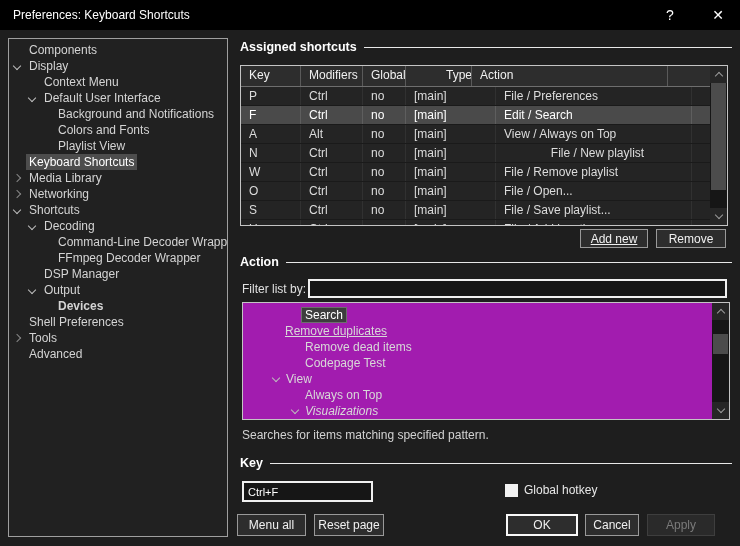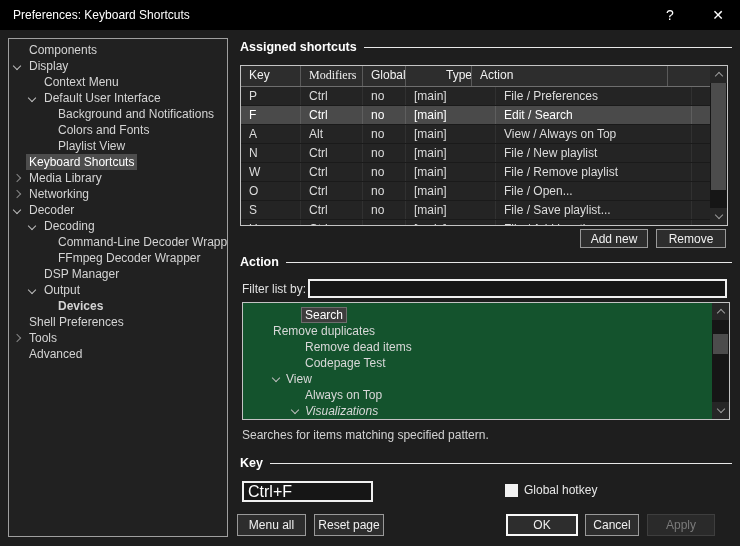--- a/index.html
+++ b/index.html
@@ -42,29 +42,29 @@
   .vs-btn .chev{position:static;border-color:#9a9a9a;}
   .upc{transform:rotate(-135deg);margin-top:3px;}
   .downc{transform:rotate(45deg);margin-bottom:3px;}
   .vs-thumb{position:absolute;left:1px;width:15px;background:#4c4c4c;}
   .table .vs-thumb{top:17px;height:107px;}
   .actionlist .vs-thumb{top:31px;height:20px;}
   
   .btn{position:absolute;background:#2d2d2d;border:1px solid #999;color:#f0f0f0;
        font-family:"Liberation Sans",sans-serif;font-size:12px;display:flex;align-items:center;justify-content:center;
        padding:0;box-sizing:border-box;cursor:default;}
-  .addnew{left:580px;top:229px;width:68px;height:19px;}
+  .addnew{left:580px;top:229px;width:68px;height:19px;text-decoration:underline;}
   .removebtn{left:656px;top:229px;width:70px;height:19px;}
   
   .filter-label{position:absolute;left:242px;top:281px;line-height:16px;color:#e0e0e0;}
   .textbox{position:absolute;background:#161616;border:2px solid #f0f0f0;color:#fff;box-sizing:border-box;
-           font-family:"Liberation Sans",sans-serif;font-size:16px;padding:0 4px;}
+           font-family:"Liberation Sans",sans-serif;font-size:11px;padding:0 4px;}
   .filter-input{left:308px;top:279px;width:419px;height:19px;}
   .actionlist{position:absolute;left:242px;top:302px;width:488px;height:118px;border:1px solid #c4c4c4;
-              background:#14532d;box-sizing:border-box;padding-top:4px;overflow:hidden;}
+              background:#a21caf;box-sizing:border-box;padding-top:4px;overflow:hidden;}
   .arow{position:relative;height:16px;line-height:16px;white-space:nowrap;}
   .alabel{display:inline-block;color:#d8d8d8;}
   .alabel.sel{background:#3d3d3d;border:1px solid #6e6e6e;color:#fff;padding:0 3px;line-height:14px;vertical-align:top;margin-top:0;}
   .caption{position:absolute;left:242px;top:428px;color:#d2d2d2;}
   
   .key-input{left:242px;top:481px;width:131px;height:21px;}
   .checkbox{position:absolute;left:505px;top:484px;width:13px;height:13px;background:#f2f2f2;}
   .cb-label{position:absolute;left:524px;top:483px;line-height:15px;color:#e8e8e8;}
   
   .f-btn{top:514px;height:22px;}
@@ -94,41 +94,41 @@
       <div class="srow"><span class="slabel" style="margin-left: 20px;">Components</span></div>
       <div class="srow"><span class="chev down" style="left: 5px;"></span><span class="slabel" style="margin-left: 20px;">Display</span></div>
       <div class="srow"><span class="slabel" style="margin-left: 35px;">Context Menu</span></div>
       <div class="srow"><span class="chev down" style="left: 20px;"></span><span class="slabel" style="margin-left: 35px;">Default User Interface</span></div>
       <div class="srow"><span class="slabel" style="margin-left: 49px;">Background and Notifications</span></div>
       <div class="srow"><span class="slabel" style="margin-left: 49px;">Colors and Fonts</span></div>
       <div class="srow"><span class="slabel" style="margin-left: 49px;">Playlist View</span></div>
       <div class="srow"><span class="slabel sel" style="margin-left: 17px;">Keyboard Shortcuts</span></div>
       <div class="srow"><span class="chev right" style="left: 5px;"></span><span class="slabel" style="margin-left: 20px;">Media Library</span></div>
       <div class="srow"><span class="chev right" style="left: 5px;"></span><span class="slabel" style="margin-left: 20px;">Networking</span></div>
-      <div class="srow"><span class="chev down" style="left: 5px;"></span><span class="slabel" style="margin-left: 20px;">Decoder</span></div>
+      <div class="srow"><span class="chev down" style="left: 5px;"></span><span class="slabel" style="margin-left: 20px;">Shortcuts</span></div>
       <div class="srow"><span class="chev down" style="left: 20px;"></span><span class="slabel" style="margin-left: 35px;">Decoding</span></div>
       <div class="srow"><span class="slabel" style="margin-left: 49px;">Command-Line Decoder Wrapper</span></div>
       <div class="srow"><span class="slabel" style="margin-left: 49px;">FFmpeg Decoder Wrapper</span></div>
       <div class="srow"><span class="slabel" style="margin-left: 35px;">DSP Manager</span></div>
       <div class="srow"><span class="chev down" style="left: 20px;"></span><span class="slabel" style="margin-left: 35px;">Output</span></div>
       <div class="srow"><span class="slabel" style="margin-left: 49px; font-weight: bold;">Devices</span></div>
       <div class="srow"><span class="slabel" style="margin-left: 20px;">Shell Preferences</span></div>
       <div class="srow"><span class="chev right" style="left: 5px;"></span><span class="slabel" style="margin-left: 20px;">Tools</span></div>
       <div class="srow"><span class="slabel" style="margin-left: 20px;">Advanced</span></div>
     </div>
 
   <div class="group g1">
     <span class="gtitle">Assigned shortcuts</span>
     <div class="gline"></div>
   </div>
 
   <div class="table">
     <div class="thead" id="thead">
         <div class="hcell" style="width: 60px;">Key</div>
-        <div class="hcell" style="width: 62px; font-family: Liberation Serif, serif;">Modifiers</div>
+        <div class="hcell" style="width: 62px;">Modifiers</div>
         <div class="hcell" style="width: 43px;">Global</div>
         <div class="hcell" style="width: 66px; padding-left: 40px;">Type</div>
         <div class="hcell" style="width: 196px;">Action</div>
       </div>
     <div class="tbody" id="tbody">
         <div class="trow">
           <div class="tcell" style="width: 60px;">P</div>
           <div class="tcell" style="width: 62px;">Ctrl</div>
           <div class="tcell" style="width: 43px;">no</div>
           <div class="tcell" style="width: 90px;">[main]</div>
@@ -146,21 +146,21 @@
           <div class="tcell" style="width: 62px;">Alt</div>
           <div class="tcell" style="width: 43px;">no</div>
           <div class="tcell" style="width: 90px;">[main]</div>
           <div class="tcell" style="width: 196px;">View / Always on Top</div>
         </div>
         <div class="trow">
           <div class="tcell" style="width: 60px;">N</div>
           <div class="tcell" style="width: 62px;">Ctrl</div>
           <div class="tcell" style="width: 43px;">no</div>
           <div class="tcell" style="width: 90px;">[main]</div>
-          <div class="tcell" style="width: 196px;">File / New playlist</div>
+          <div class="tcell" style="width: 196px; text-align: center;">File / New playlist</div>
         </div>
         <div class="trow">
           <div class="tcell" style="width: 60px;">W</div>
           <div class="tcell" style="width: 62px;">Ctrl</div>
           <div class="tcell" style="width: 43px;">no</div>
           <div class="tcell" style="width: 90px;">[main]</div>
           <div class="tcell" style="width: 196px;">File / Remove playlist</div>
         </div>
         <div class="trow">
           <div class="tcell" style="width: 60px;">O</div>
@@ -202,21 +202,21 @@
     <span class="gtitle">Action</span>
     <div class="gline"></div>
   </div>
 
   <label class="filter-label">Filter list by:</label>
   <input class="textbox filter-input" value="" style="">
 
   <div class="actionlist">
     <div id="actiontree">
         <div class="arow"><span class="alabel sel" style="margin-left: 58px;">Search</span></div>
-        <div class="arow"><span class="alabel" style="margin-left: 30px;">Remove duplicates</span></div>
+        <div class="arow"><span class="alabel" style="margin-left: 42px; text-decoration: underline;">Remove duplicates</span></div>
         <div class="arow"><span class="alabel" style="margin-left: 62px;">Remove dead items</span></div>
         <div class="arow"><span class="alabel" style="margin-left: 62px;">Codepage Test</span></div>
         <div class="arow"><span class="chev down" style="left: 30px; top: 4px;"></span><span class="alabel" style="margin-left: 43px;">View</span></div>
         <div class="arow"><span class="alabel" style="margin-left: 62px;">Always on Top</span></div>
         <div class="arow"><span class="chev down" style="left: 49px; top: 4px;"></span><span class="alabel" style="margin-left: 62px; font-style: italic;">Visualizations</span></div>
       </div>
     <div class="vscroll">
       <div class="vs-btn up">
           <span class="chev upc"></span>
         </div>

